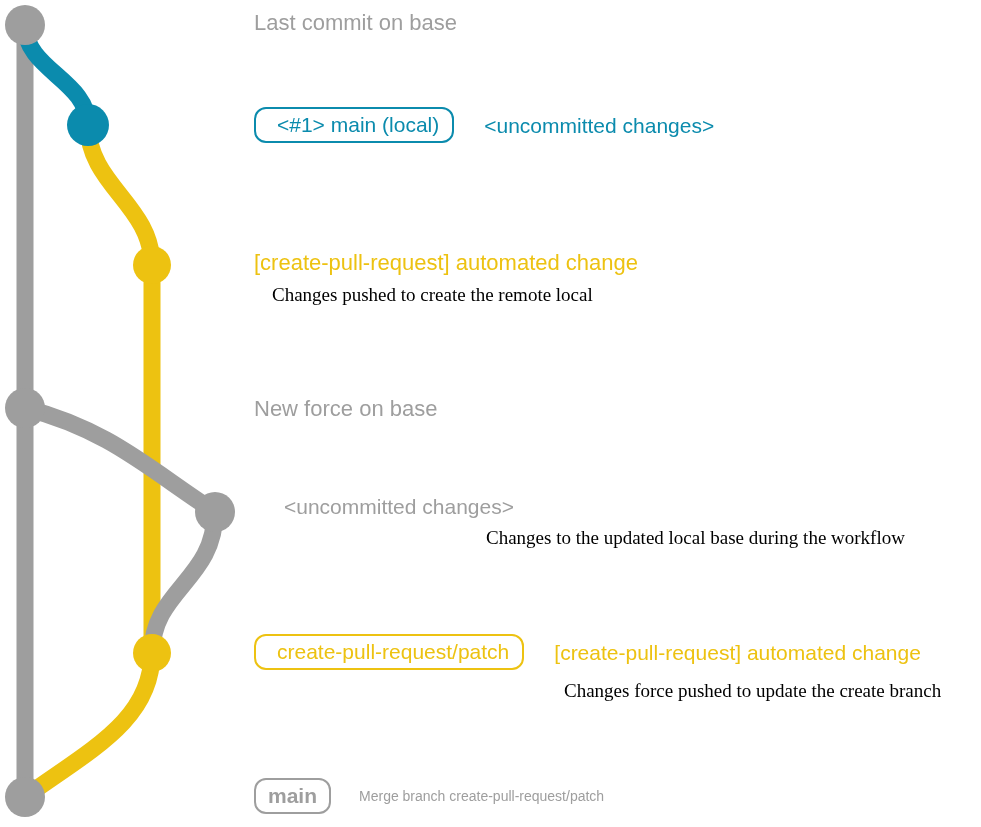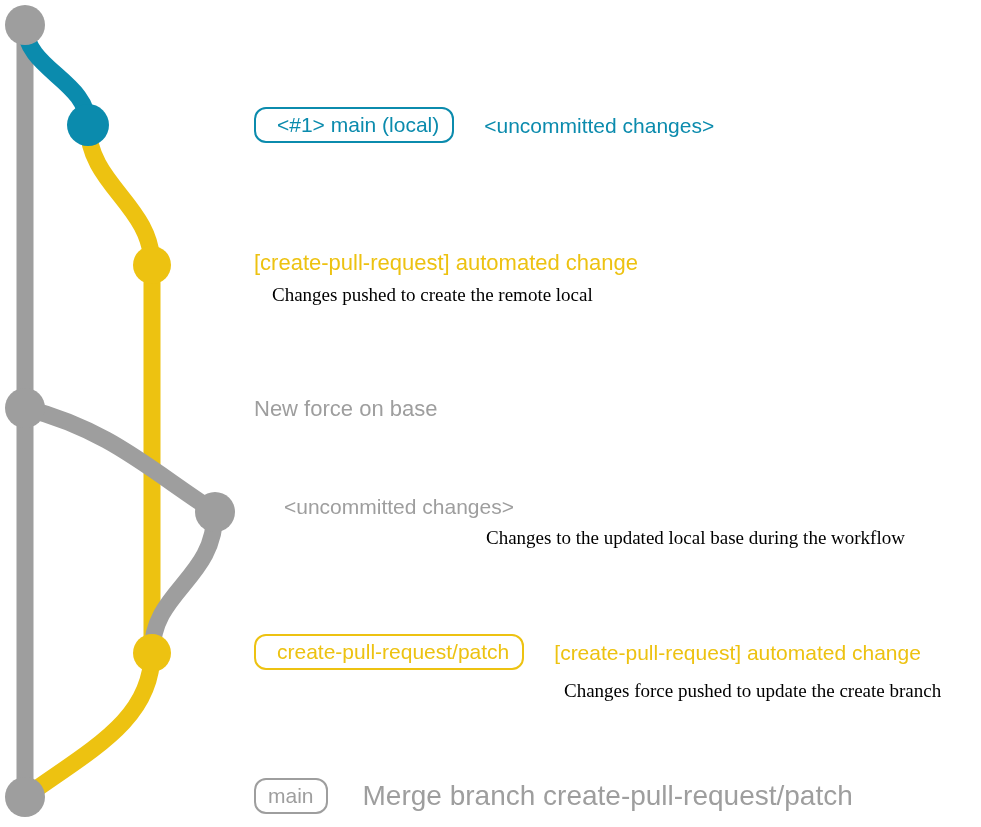--- a/index.html
+++ b/index.html
@@ -97,22 +97,22 @@
   #row-last-commit .subject,
   #row-new-commit  .subject { font-size: 22px; }
 
   #row-automated-1 .subject { font-size: 22px; }
   #row-automated-1 .note    { margin-left: 18px; }
 
   #row-local-1 .note  { margin-left: 232px; }
   #row-local-2 .note  { margin-left: 232px; }
   #row-automated-2 .note { margin-left: 310px; }
 
-  #row-merge .subject { margin-left: 35px; font-size: 28px; }
-  #row-merge .badge   { padding: 5px 12px 6px 12px; }
+  #row-merge .subject { margin-left: 28px; font-size: 14px; }
+  #row-merge .badge   { padding: 5px 12px 6px 12px; font-weight: bold; }
 </style>
 </head>
 <body>
 
 <div id="graph-layer">
   <svg id="graph-svg" width="981" height="827" viewBox="0 0 981 827" xmlns="http://www.w3.org/2000/svg">
 
     <path d="M25,25 L25,797" stroke="#9e9e9e" stroke-width="17" fill="none" stroke-linecap="round"></path>
 
     <path d="M25,25 C25,70 88,80 88,125" stroke="#0b8bad" stroke-width="17" fill="none" stroke-linecap="round"></path>
@@ -132,20 +132,25 @@
     <circle cx="152" cy="265" r="19" fill="#edc211"></circle>
     <circle cx="25" cy="408" r="20" fill="#9e9e9e"></circle>
     <circle cx="215" cy="512" r="20" fill="#9e9e9e"></circle>
     <circle cx="152" cy="653" r="19" fill="#edc211"></circle>
     <circle cx="25" cy="797" r="20" fill="#9e9e9e"></circle>
   </svg>
 </div>
 
 <div id="labels-layer">
 
+  <div class="row" id="row-last-commit">
+    <div class="row-head">
+      <span class="subject gray">Last commit on base</span>
+    </div>
+  </div>
 
   <div class="row" id="row-local-1">
     <div class="row-head">
       <span class="badge blue">&lt;#1&gt; main (local)</span>
       <span class="subject blue spaced">&lt;uncommitted changes&gt;</span>
     </div>
   </div>
 
   <div class="row" id="row-automated-1">
     <div class="row-head">

